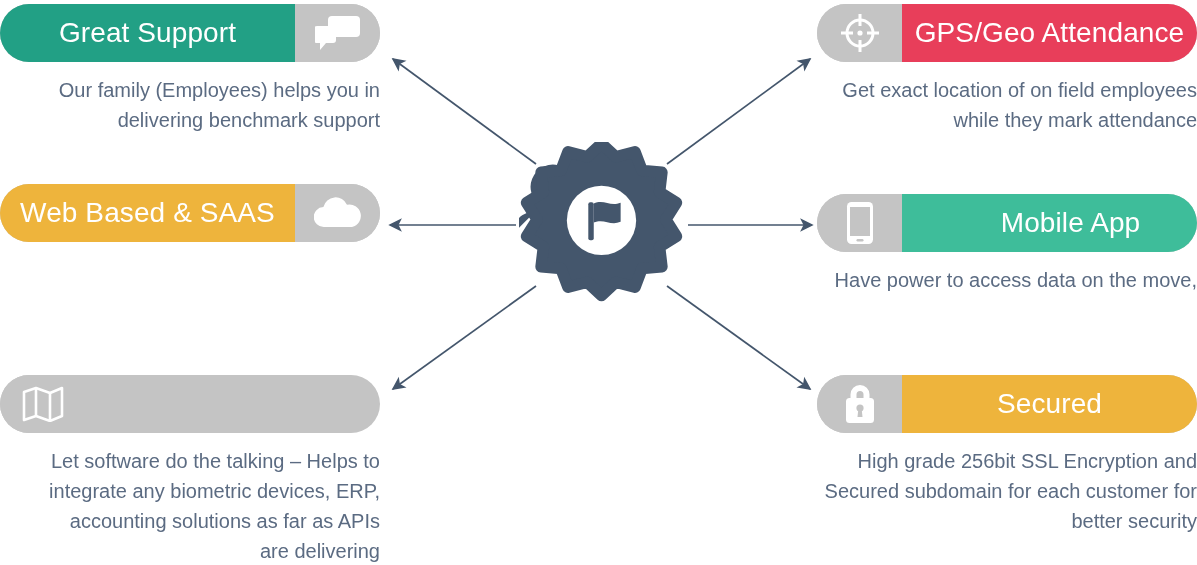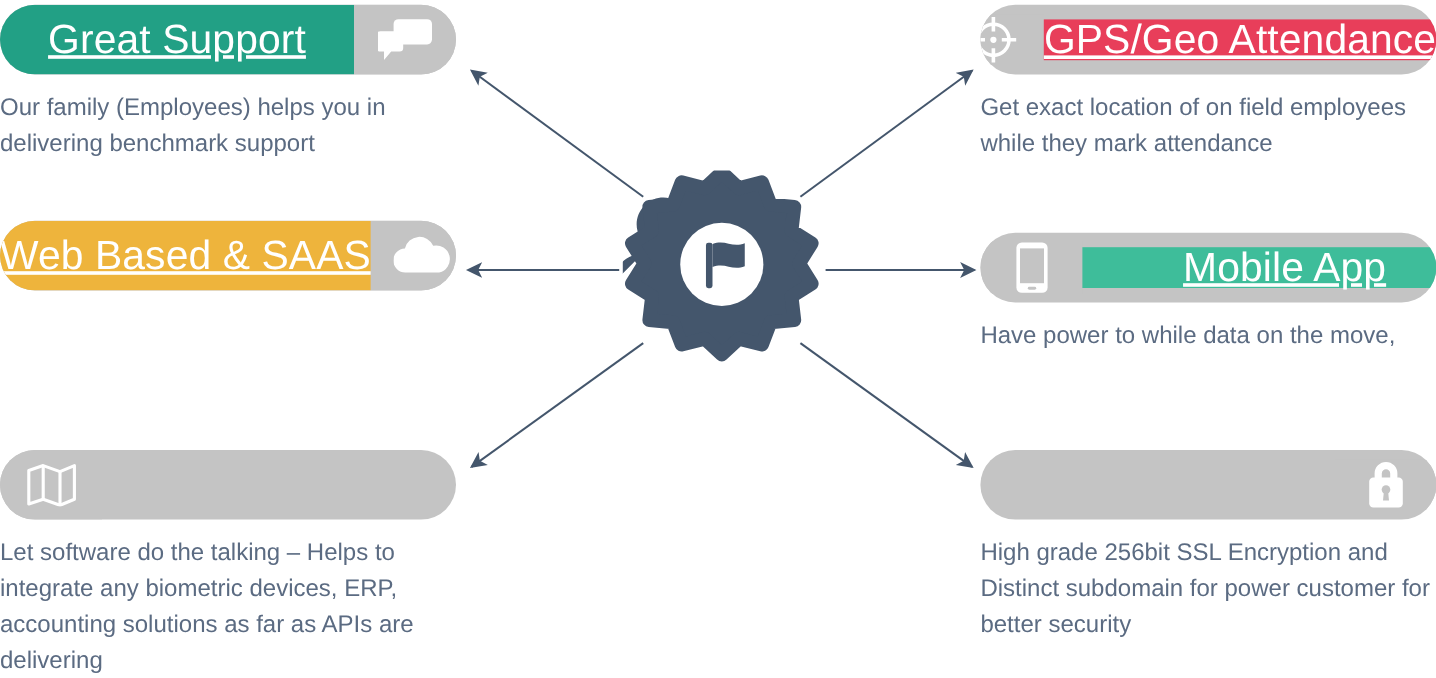--- a/index.html
+++ b/index.html
@@ -43,41 +43,40 @@
     flex: 0 0 85px;
     background: #c4c4c4;
     display: flex;
     align-items: center;
     justify-content: center;
   }
 
   
   .feature.left .pill { flex-direction: row; }
   
-  .feature.right .pill { flex-direction: row-reverse; align-items: center; }
+  .feature.right .pill { flex-direction: row-reverse; }
 
   .pill-label {
     color: #ffffff;
-    font-size: 34px;
+    font-size: 28px;
     font-weight: 400;
     letter-spacing: .1px;
     white-space: nowrap;
     line-height: 1;
-    text-decoration: underline;
   }
 
   .desc {
     margin-top: 13px;
     font-size: 20px;
     line-height: 30px;
     color: #5b6b82;
     font-weight: 400;
   }
-  .feature.left  .desc { text-align: left; }
-  .feature.right .desc { text-align: left; }
+  .feature.left  .desc { text-align: right; padding-left: 40px; }
+  .feature.right .desc { text-align: right; }
 
   .icon-seg svg { display: block; }
 
   
   #center-gear {
     position: absolute;
     left: 519px;
     top: 142px;
     width: 165px;
     height: 165px;
@@ -205,28 +204,31 @@
       <span class="pill-label">Mobile App</span>
     </div>
     <div class="icon-seg">
       <svg width="28" height="44" viewBox="0 0 28 44" fill="#ffffff">
         <rect x="1" y="1" width="26" height="42" rx="4.5"></rect>
         <rect x="4" y="6" width="20" height="29" fill="#c4c4c4"></rect>
         <rect x="10.5" y="38" width="7" height="2.4" rx="1.2" fill="#c4c4c4"></rect>
       </svg>
     </div>
   </div>
-  <div class="desc">Have power to while data on the move,</div>
+  <div class="desc">Have power to access data on the move,</div>
 </div>
 
 <div class="feature right" style="top:375px;">
   <div class="pill">
+    <div class="color-seg" style="background:#eeb43c;">
+      <span class="pill-label">Secured</span>
+    </div>
     <div class="icon-seg">
       <svg width="34" height="42" viewBox="0 0 34 42" fill="#ffffff">
         <path d="M17 2 a9.5 9.5 0 0 1 9.5 9.5 v6 h-6 v-6 a3.5 3.5 0 0 0 -7 0 v6 h-6 v-6 A9.5 9.5 0 0 1 17 2 z"></path>
         <rect x="3" y="15" width="28" height="25" rx="3.5"></rect>
         <circle cx="17" cy="25" r="3.6" fill="#c4c4c4"></circle>
         <path d="M15.4 25 h3.2 l0.9 9 h-5 z" fill="#c4c4c4"></path>
       </svg>
     </div>
   </div>
-  <div class="desc">High grade 256bit SSL Encryption and Distinct subdomain for power customer for better security</div>
+  <div class="desc">High grade 256bit SSL Encryption and Secured subdomain for each customer for better security</div>
 </div>
 
 </body></html>

